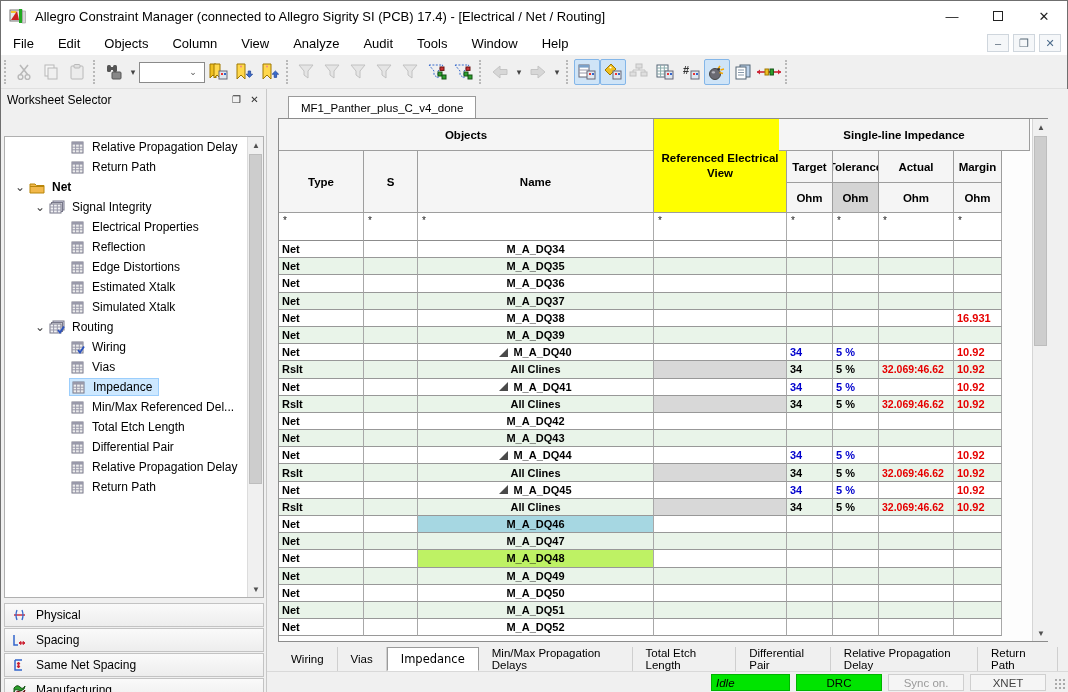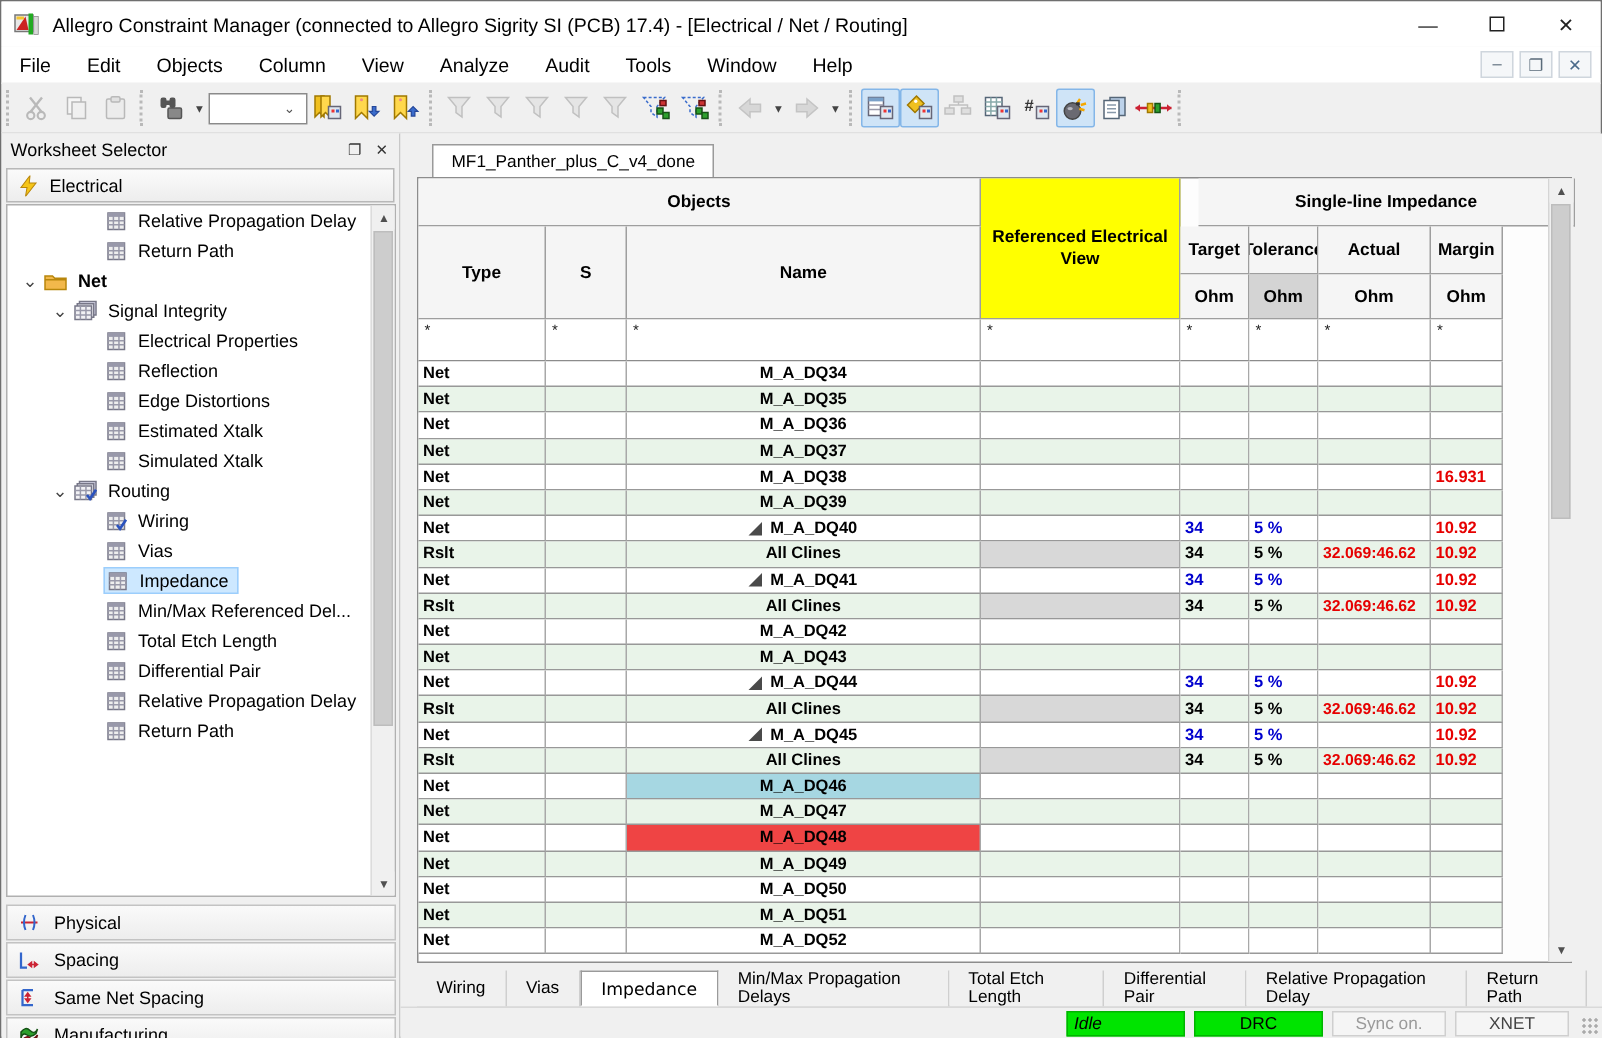--- a/index.html
+++ b/index.html
@@ -323,26 +323,20 @@
       </div>
       <div class="tb-sep"></div>
     </div>
 
   <div class="leftpanel">
     <div class="ws-header">
       <span>Worksheet Selector</span>
       <span class="ws-hbtn" style="right:22px;">❐</span>
       <span class="ws-hbtn" style="right:4px;">✕</span>
     </div>
-    <div class="sect-header">
-      <svg width="12" height="14" viewBox="0 0 12 14">
-        <path d="M7 0 L1 8 H5 L4 14 L11 5 H6.5 Z" fill="#f5c518" stroke="#b8860b" stroke-width=".7"></path>
-      </svg>
-      <span>Electrical</span>
-    </div>
     <div class="treebox">
       <div id="tree-items">
           <div class="tree-item" style="padding-left: 64px;">
             <span class="lbl-wrap">
               <span>
                 <svg width="14" height="13" viewBox="0 0 14 13">
                   <rect x="1" y="1" width="11" height="11" fill="#eee" stroke="#778"></rect>
                   <rect x="1" y="1" width="11" height="2.6" fill="#99a"></rect>
                   <path d="M1 6.2 H12 M1 8.8 H12 M4.6 1 V12 M8.3 1 V12" stroke="#99a" fill="none"></path>
                 </svg>
@@ -609,21 +603,21 @@
 
   <div class="gridpane">
     <div class="sheet-tab">
       <span>MF1_Panther_plus_C_v4_done</span>
     </div>
 
     <div class="tablewrap">
       <div class="tbl" id="tbl-header">
           <div class="hcell" style="left: 0px; top: 0px; width: 375px; height: 32px;">Objects</div>
           <div class="hcell yellow" style="left: 375px; top: 0px; width: 133px; height: 94px;">Referenced Electrical View</div>
-          <div class="hcell" style="left: 520px; top: 0px; width: 251px; height: 32px;">Single-line Impedance</div>
+          <div class="hcell" style="left: 500px; top: 0px; width: 251px; height: 32px;">Single-line Impedance</div>
           <div class="hcell" style="left: 0px; top: 32px; width: 85px; height: 62px;">Type</div>
           <div class="hcell" style="left: 85px; top: 32px; width: 54px; height: 62px;">S</div>
           <div class="hcell" style="left: 139px; top: 32px; width: 236px; height: 62px;">Name</div>
           <div class="hcell" style="left: 508px; top: 32px; width: 46px; height: 32px;">Target</div>
           <div class="hcell" style="left: 508px; top: 64px; width: 46px; height: 30px;">Ohm</div>
           <div class="hcell" style="left: 554px; top: 32px; width: 46px; height: 32px;">Tolerance</div>
           <div class="hcell graysel" style="left: 554px; top: 64px; width: 46px; height: 30px;">Ohm</div>
           <div class="hcell" style="left: 600px; top: 32px; width: 75px; height: 32px;">Actual</div>
           <div class="hcell" style="left: 600px; top: 64px; width: 75px; height: 30px;">Ohm</div>
           <div class="hcell" style="left: 675px; top: 32px; width: 48px; height: 32px;">Margin</div>
@@ -854,21 +848,21 @@
             </div>
             <div class="gcell hatch" style="background: rgb(233, 244, 233);"></div>
             <div class="gcell c-left" style="background: rgb(233, 244, 233);"></div>
             <div class="gcell c-left" style="background: rgb(233, 244, 233);"></div>
             <div class="gcell c-left hatch" style="background: rgb(233, 244, 233);"></div>
             <div class="gcell c-left hatch" style="background: rgb(233, 244, 233);"></div>
           </div>
           <div class="grow">
             <div class="gcell c-left hatch" style="background: rgb(255, 255, 255);">Net</div>
             <div class="gcell hatch" style="background: rgb(255, 255, 255);"></div>
-            <div class="gcell c-center" style="background: #ef4444;">
+            <div class="gcell c-center" style="background: #bef264;">
               <span>M_A_DQ48</span>
             </div>
             <div class="gcell hatch" style="background: rgb(255, 255, 255);"></div>
             <div class="gcell c-left" style="background: rgb(255, 255, 255);"></div>
             <div class="gcell c-left" style="background: rgb(255, 255, 255);"></div>
             <div class="gcell c-left hatch" style="background: rgb(255, 255, 255);"></div>
             <div class="gcell c-left hatch" style="background: rgb(255, 255, 255);"></div>
           </div>
           <div class="grow">
             <div class="gcell c-left hatch" style="background: rgb(233, 244, 233);">Net</div>

